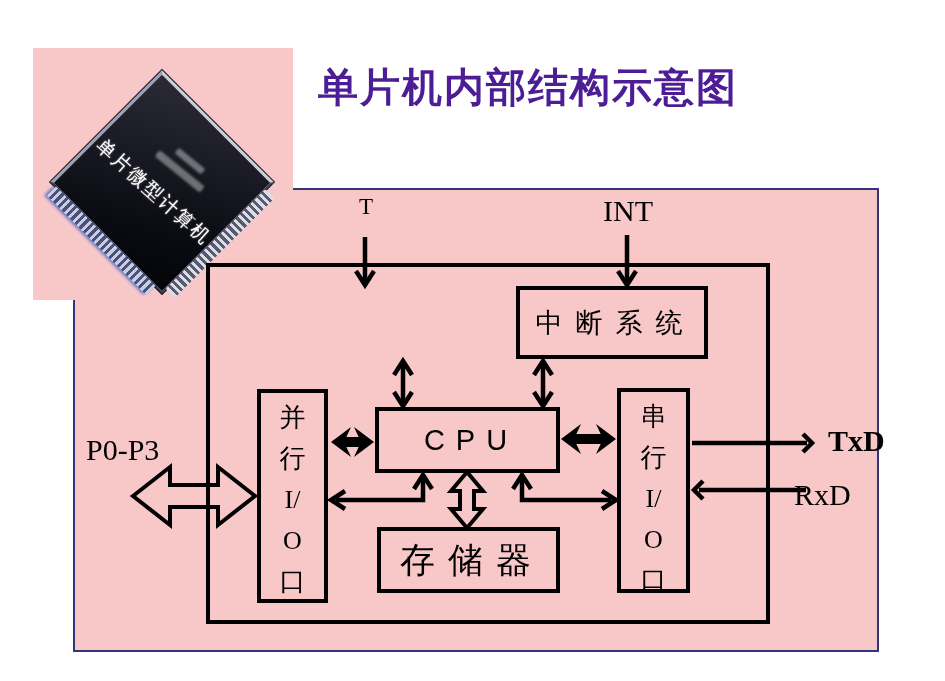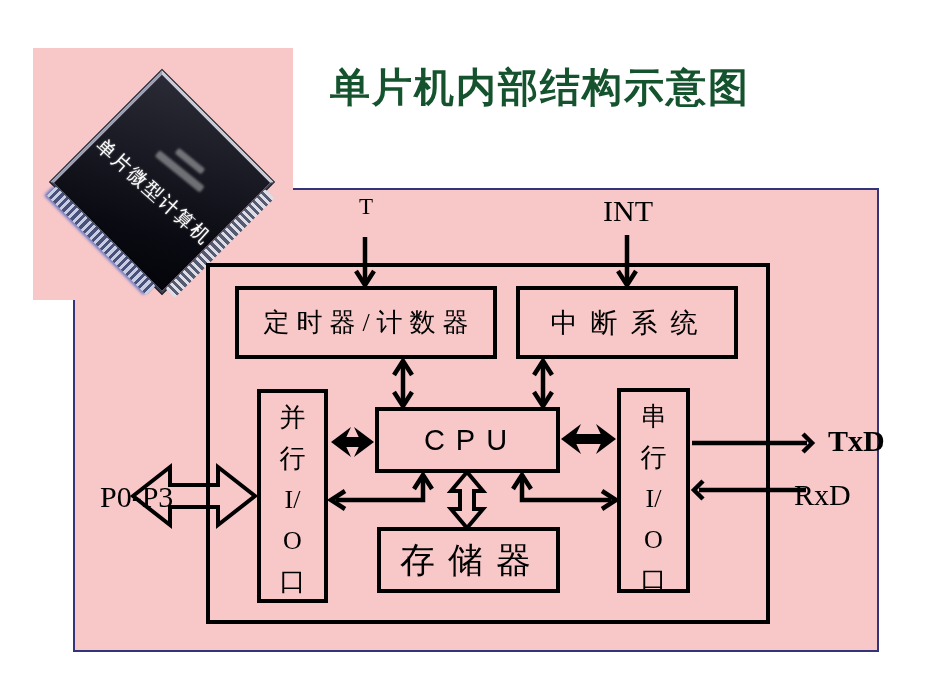--- a/index.html
+++ b/index.html
@@ -8,21 +8,21 @@
     --line-black:#000000;
   }
   *{margin:0;padding:0;box-sizing:border-box;}
   html,body{width:945px;height:681px;background:#ffffff;overflow:hidden;
     font-family:"Liberation Serif", serif;}
   .stage{position:relative;width:945px;height:681px;background:#ffffff;}
 
   
   .slide-title{position:absolute;left:318px;top:60px;width:444px;height:52px;
     font-family:"Liberation Sans", sans-serif;font-weight:700;font-size:40px;
-    letter-spacing:2px;color:#14532d;text-align:center;white-space:nowrap;z-index:6;}
+    letter-spacing:2px;color:#4c1d95;white-space:nowrap;z-index:6;}
 
   
   .panel{position:absolute;left:73px;top:188px;width:806px;height:464px;
     background:var(--background-pink);border:2px solid var(--panel-border-blue);z-index:1;}
 
   
   .chip-photo{position:absolute;left:33px;top:48px;width:260px;height:252px;
     background:var(--background-pink);z-index:2;overflow:hidden;}
   .chip-body{position:absolute;left:50px;top:55px;width:158px;height:158px;
     transform:rotate(45deg);
@@ -41,21 +41,21 @@
   .mark-1{left:64px;top:38px;width:34px;height:7px;transform:rotate(-6deg);}
   .mark-2{left:52px;top:52px;width:58px;height:8px;transform:rotate(-6deg);}
   .chip-caption{position:absolute;inset:0;display:flex;align-items:center;justify-content:center;
     color:#ffffff;font-size:19px;letter-spacing:2px;white-space:nowrap;
     text-shadow:0 0 2px rgba(255,255,255,.6);transform:rotate(-3deg) translateY(12px);}
 
   
   .blk{position:absolute;background:var(--background-pink);border:4px solid var(--line-black);
     display:flex;align-items:center;justify-content:center;color:#000;z-index:2;}
   .blk-timer{left:235px;top:286px;width:262px;height:73px;font-size:26px;letter-spacing:7px;}
-  .blk-interrupt{left:516px;top:286px;width:222px;height:73px;font-size:27px;letter-spacing:13px;}
+  .blk-interrupt{left:516px;top:286px;width:192px;height:73px;font-size:27px;letter-spacing:13px;}
   .blk-cpu{left:375px;top:407px;width:185px;height:66px;
     font-family:"Liberation Sans", sans-serif;font-weight:400;font-size:29px;letter-spacing:11px;}
   .blk-memory{left:377px;top:527px;width:183px;height:66px;font-size:35px;letter-spacing:13px;}
   .blk-vio{align-items:flex-start;font-size:26px;}
   .blk-parallel{left:257px;top:389px;width:71px;height:214px;}
   .blk-serial{left:617px;top:388px;width:73px;height:205px;}
   .vtext{white-space:pre-line;text-align:center;line-height:41px;padding-top:4px;display:block;}
   .blk-label{text-indent:7px;} 
 
   
@@ -64,21 +64,21 @@
   .ln-sq{stroke-linecap:square;}
   .mcu{stroke:var(--line-black);stroke-width:4;fill:none;}
   .thick{stroke:var(--line-black);stroke-width:10;fill:none;}
   .dart{fill:var(--line-black);stroke:none;}
   .hollow{fill:var(--background-pink);stroke:var(--line-black);stroke-width:4;stroke-linejoin:miter;}
 
   
   .sig{position:absolute;color:#000;font-size:30px;z-index:4;white-space:nowrap;}
   .sig-t{left:352px;top:194px;width:28px;text-align:center;font-size:23px;}
   .sig-int{left:594px;top:194px;width:68px;text-align:center;}
-  .sig-p0p3{left:100px;top:433px;margin-top:47px;}
+  .sig-p0p3{left:86px;top:433px;}
   .sig-txd{left:828px;top:424px;font-weight:bold;}
   .sig-rxd{left:794px;top:478px;}
 </style>
 </head>
 <body>
 
 <div class="stage">
 
   <div class="slide-title">单片机内部结构示意图</div>
 
@@ -87,23 +87,20 @@
   <div class="chip-photo">
     <div class="chip-body">
       <div class="pins-right"></div>
       <div class="pins-bottom"></div>
       <div class="chip-mark mark-1"></div>
       <div class="chip-mark mark-2"></div>
       <div class="chip-caption">单片微型计算机</div>
     </div>
   </div>
 
-  <div class="blk blk-timer">
-    <span class="blk-label">定时器/计数器</span>
-  </div>
   <div class="blk blk-interrupt">
     <span class="blk-label">中断系统</span>
   </div>
   <div class="blk blk-cpu">
     <span class="blk-label">CPU</span>
   </div>
   <div class="blk blk-memory">
     <span class="blk-label">存储器</span>
   </div>
   <div class="blk blk-vio blk-parallel">

